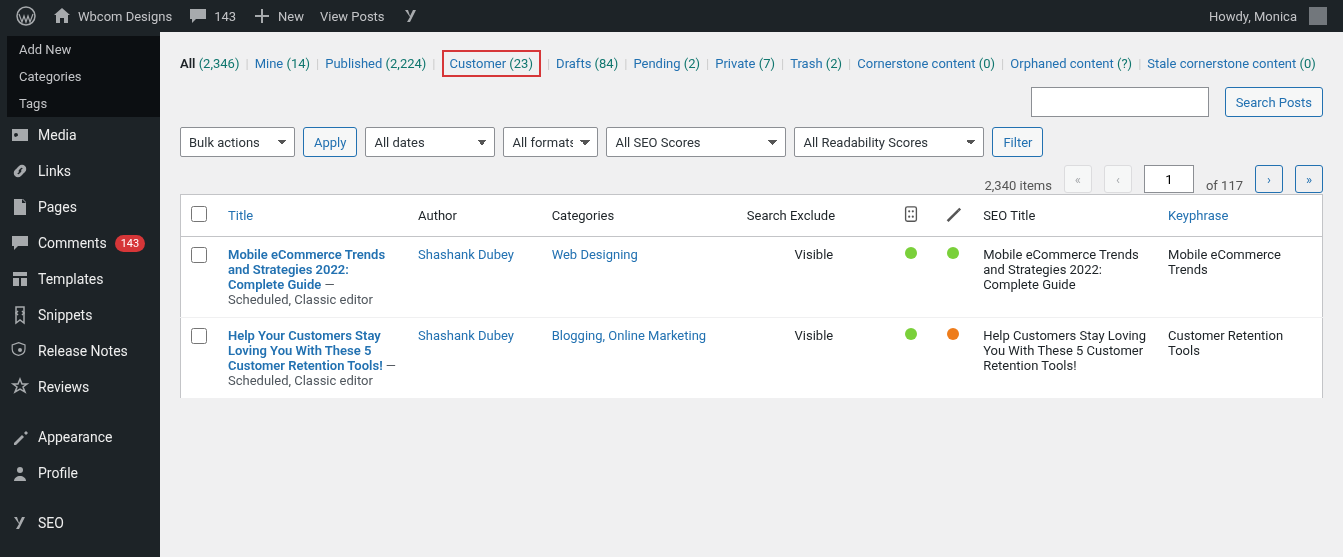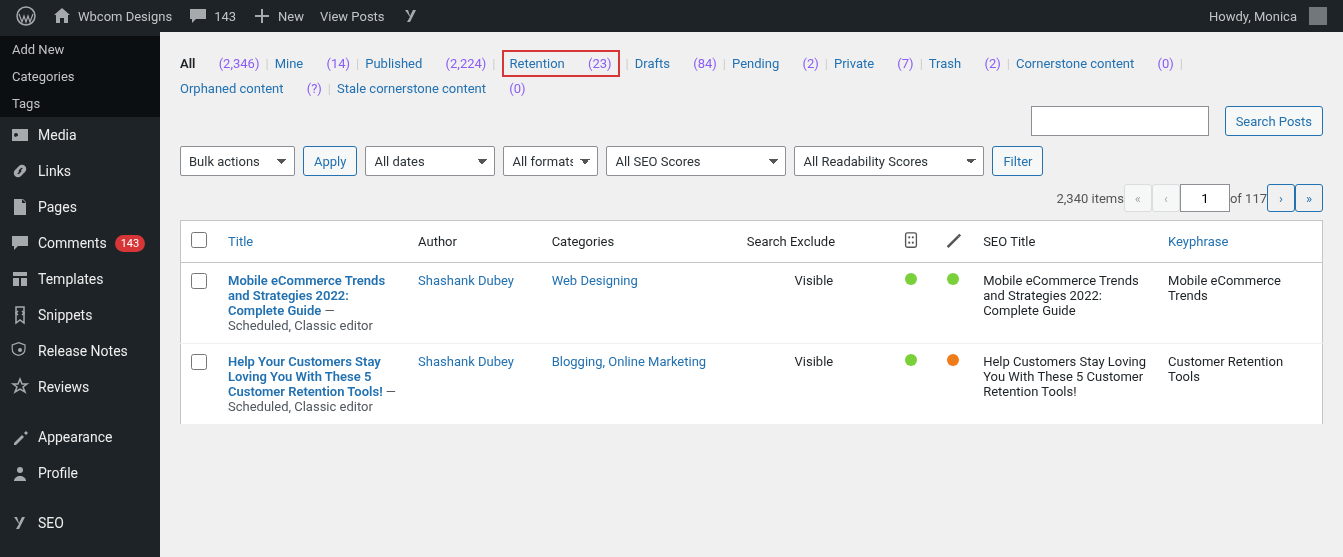--- a/index.html
+++ b/index.html
@@ -10,40 +10,40 @@
 .topbar { background:#1d2327; color:#c3c4c7; height:32px; display:flex; align-items:center; padding:0 8px; justify-content:space-between; }
 .topbar-left, .topbar-right { display:flex; align-items:center; gap:0; }
 .topbar-item { display:flex; align-items:center; gap:6px; padding:0 8px; height:32px; color:#c3c4c7; cursor:pointer; font-size:13px; }
 .topbar-item svg { width:20px; height:20px; fill:#a7aaad; }
 .topbar-avatar { width:18px; height:18px; background:#72777c; margin-left:6px; }
 
 
 .wrap { display:flex; }
 .sidebar { width:160px; background:#1d2327; color:#c3c4c7; min-height:525px; padding-top:4px; }
 .side-sub { padding:6px 12px 6px 12px; color:#c3c4c7; font-size:13px; }
-.side-sub.light { background:#0c0f12; }
+.side-sub.light { background:#0c0f12;margin-left:7px; }
 .side-item { display:flex; align-items:center; gap:8px; padding:8px 8px 8px 10px; color:#eee; font-size:14px; cursor:pointer; }
 .side-item svg { width:20px; height:20px; fill:#a7aaad; }
 .badge { background:#d63638; color:#fff; border-radius:9px; padding:0 6px; font-size:11px; line-height:17px; }
 
 
 .main { flex:1; padding:18px 20px; }
 .filters { display:flex; flex-wrap:wrap; gap:4px; align-items:center; font-size:13px; color:#646970; margin-bottom:10px; }
 .filters .lbl { color:#2271b1; }
 .filters .cur { color:#1d2327; font-weight:600;text-align:center; }
-.filters .cnt { color:#8b5cf6;margin-left:20px; }
+.filters .cnt { color:#0f766e; }
 .filters .sep { color:#ccc; padding:0 2px; }
 .filters .hl { border:2px solid #d63638; padding:4px 6px; }
 .searchrow { display:flex; justify-content:flex-end; gap:16px; align-items:center; margin-bottom:10px; }
 .txt { border:1px solid #8c8f94; background:#fff; height:30px; width:178px; padding:0 6px; }
 .btn { border:1px solid #2271b1; color:#2271b1; background:#f6f7f7; padding:0 10px; height:30px; border-radius:3px; cursor:pointer; font-size:13px; }
 .sel { border:1px solid #8c8f94; background:#fff; height:30px; padding:0 24px 0 8px; border-radius:2px; font-size:13px; color:#2c3338; appearance:none; background-image:linear-gradient(45deg,transparent 50%,#555 50%),linear-gradient(135deg,#555 50%,transparent 50%); background-position:right 12px center,right 7px center; background-size:5px 5px,5px 5px; background-repeat:no-repeat; }
 .actions { display:flex; gap:8px; align-items:center; margin-bottom:8px; }
 .sel.w1{width:115px}.sel.w2{width:130px}.sel.w3{width:192px}.sel.w4{width:95px}.sel.w5{width:180px}.sel.w6{width:190px}
-.pager { display:flex; justify-content:flex-end; align-items:center; gap:0; font-size:13px; color:#555; margin-bottom:8px; }
+.pager { display:flex; justify-content:flex-end; align-items:flex-end; gap:12px; font-size:13px; color:#555; margin-bottom:1px; }
 .pgbtn { border:1px solid #2271b1; color:#2271b1; width:28px; height:28px; border-radius:3px; display:flex; align-items:center; justify-content:center; cursor:pointer; }
 .pgbtn.dis { border-color:#dcdcde; color:#a7aaad; background:#f6f7f7; }
 .pgnum { border:1px solid #8c8f94; width:50px; height:28px; text-align:center; }
 
 
 table { width:100%; border-collapse:collapse; background:#fff; border:1px solid #c3c4c7; }
 thead th { text-align:left; font-weight:400; padding:10px; border-bottom:1px solid #c3c4c7; font-size:13px; }
 thead th a{color:#2271b1}
 tbody td { padding:10px; vertical-align:top; font-size:13px; border-bottom:1px solid #f0f0f1; }
 .dot { width:12px; height:12px; border-radius:50%; display:inline-block; }
@@ -184,21 +184,21 @@
   </div>
 
   <div class="main">
     <div class="filters" id="filters">
         <span><span class="cur">All</span> <span class="cnt">(2,346)</span></span>
         <span class="sep">|</span>
         <span><span class="lbl">Mine</span> <span class="cnt">(14)</span></span>
         <span class="sep">|</span>
         <span><span class="lbl">Published</span> <span class="cnt">(2,224)</span></span>
         <span class="sep">|</span>
-        <span class="hl"><span class="lbl">Retention</span> <span class="cnt">(23)</span></span>
+        <span class="hl"><span class="lbl">Customer</span> <span class="cnt">(23)</span></span>
         <span class="sep">|</span>
         <span><span class="lbl">Drafts</span> <span class="cnt">(84)</span></span>
         <span class="sep">|</span>
         <span><span class="lbl">Pending</span> <span class="cnt">(2)</span></span>
         <span class="sep">|</span>
         <span><span class="lbl">Private</span> <span class="cnt">(7)</span></span>
         <span class="sep">|</span>
         <span><span class="lbl">Trash</span> <span class="cnt">(2)</span></span>
         <span class="sep">|</span>
         <span><span class="lbl">Cornerstone content</span> <span class="cnt">(0)</span></span>

